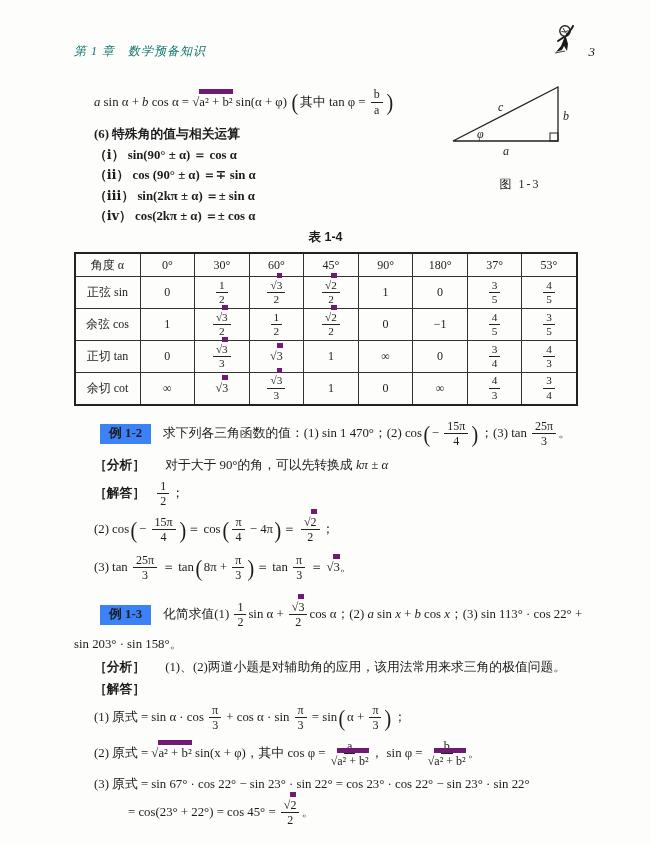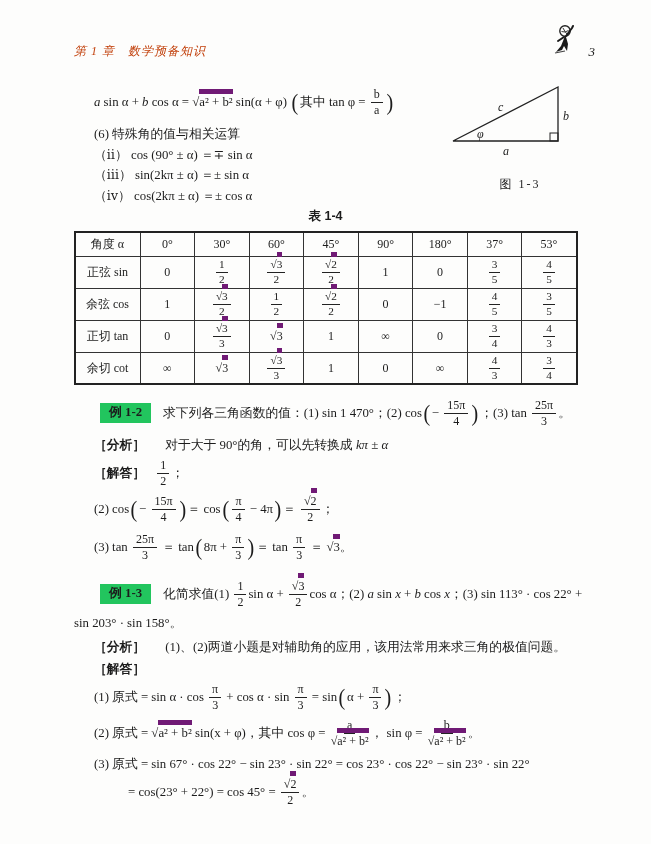--- a/index.html
+++ b/index.html
@@ -2,21 +2,21 @@
 <html><head>
 <meta charset="utf-8">
 <style>
   html,body{margin:0;padding:0;background:#ffffff;}
   .page{position:relative;width:651px;height:844px;background:#fdfdfc;color:#1c1c1c;
         font-family:"Liberation Serif","DejaVu Serif",serif;font-size:12.8px;overflow:hidden;}
 
   
   .header{display:flex;justify-content:space-between;align-items:flex-end;
           padding:40px 56px 0 74px;height:20px;}
-  .chapter{font-style:italic;font-size:12px;color:#c2410c;letter-spacing:1px;}
+  .chapter{font-style:italic;font-size:12px;color:#0f766e;letter-spacing:1px;}
   .pagenum-wrap{display:flex;align-items:flex-end;gap:14px;}
   .pagenum{font-style:italic;font-size:13px;}
 
   
   .mrow{display:flex;align-items:center;white-space:nowrap;}
   .formula-row{margin:24px 0 0 94px;height:36px;}
   .mt{white-space:pre;}
   .it{font-style:italic;white-space:pre;}
   .frac{display:inline-flex;flex-direction:column;align-items:center;justify-content:center;
         vertical-align:middle;line-height:1.05;margin:0 2px;font-size:0.94em;text-align:center;}
@@ -27,36 +27,36 @@
        transform:scaleX(.85);margin:0 1px;}
   .sqv{white-space:pre;}
 
   
   .figure{position:absolute;left:445px;top:84px;width:150px;text-align:center;}
   .figure svg{display:block;margin:0 auto;}
   .fig-caption{margin-top:18px;font-size:12px;letter-spacing:2px;}
 
   
   .list{margin:4px 0 0 94px;line-height:20.6px;}
-  .list div{white-space:pre;}
+  .list div{white-space:pre;font-weight:bold;}
 
   
   .table-title{text-align:center;font-weight:bold;font-family:"Liberation Sans","DejaVu Sans",sans-serif;
                font-size:12.5px;margin-top:2px;height:18px;}
   table.tbl{border-collapse:collapse;margin:5px auto 0 auto;table-layout:fixed;width:504px;
             font-size:12px;}
   table.tbl th,table.tbl td{border:1px solid #333;text-align:center;font-weight:normal;padding:0;}
   table.tbl{border:2px solid #222;}
   table.tbl thead tr{height:24px;}
   table.tbl tbody tr{height:32px;}
   table.tbl th:first-child,table.tbl td.rowlab{width:64px;}
   td.rowlab{white-space:pre;}
 
   
-  .badge{display:inline-block;background:#22c55e;font-weight:bold;padding:1px 9px 2px 9px;
+  .badge{display:inline-block;background:#3b82f6;font-weight:bold;padding:1px 9px 2px 9px;
          margin-right:12px;font-size:12.8px;white-space:pre;}
   .ex-row{margin-left:100px;margin-top:9px;min-height:38px;}
   .label{font-weight:bold;white-space:pre;margin-right:10px;}
   .an-row{margin-left:94px;margin-top:2px;height:22px;gap:10px;}
   .sol-row{margin-left:94px;min-height:34px;}
   .tall{min-height:38px;}
   .cont-line{margin-left:74px;height:21px;}
   .cont-sol{margin-left:128px;min-height:32px;}
   .ans-line{margin-left:94px;height:22px;}
 </style>
@@ -105,20 +105,21 @@
       <text x="48" y="27" font-size="12" font-style="italic" fill="#1c1c1c">c</text>
       <text x="113" y="36" font-size="12" font-style="italic" fill="#1c1c1c">b</text>
       <text x="27" y="54" font-size="12" font-style="italic" fill="#1c1c1c">φ</text>
       <text x="53" y="71" font-size="12" font-style="italic" fill="#1c1c1c">a</text>
     </svg>
     <div class="fig-caption">图 1-3</div>
   </div>
 
   <div class="list">
     <div>(6) 特殊角的值与相关运算</div>
+    <div>（ⅰ） sin(90° ± α) ＝ cos α</div>
     <div>（ⅱ） cos (90° ± α) ＝∓ sin α</div>
     <div>（ⅲ） sin(2kπ ± α) ＝± sin α</div>
     <div>（ⅳ） cos(2kπ ± α) ＝± cos α</div>
   </div>
 
   <div class="table-title">表 1-4</div>
   <table class="tbl">
     <thead>
         <tr>
           <th>角度 α</th>

